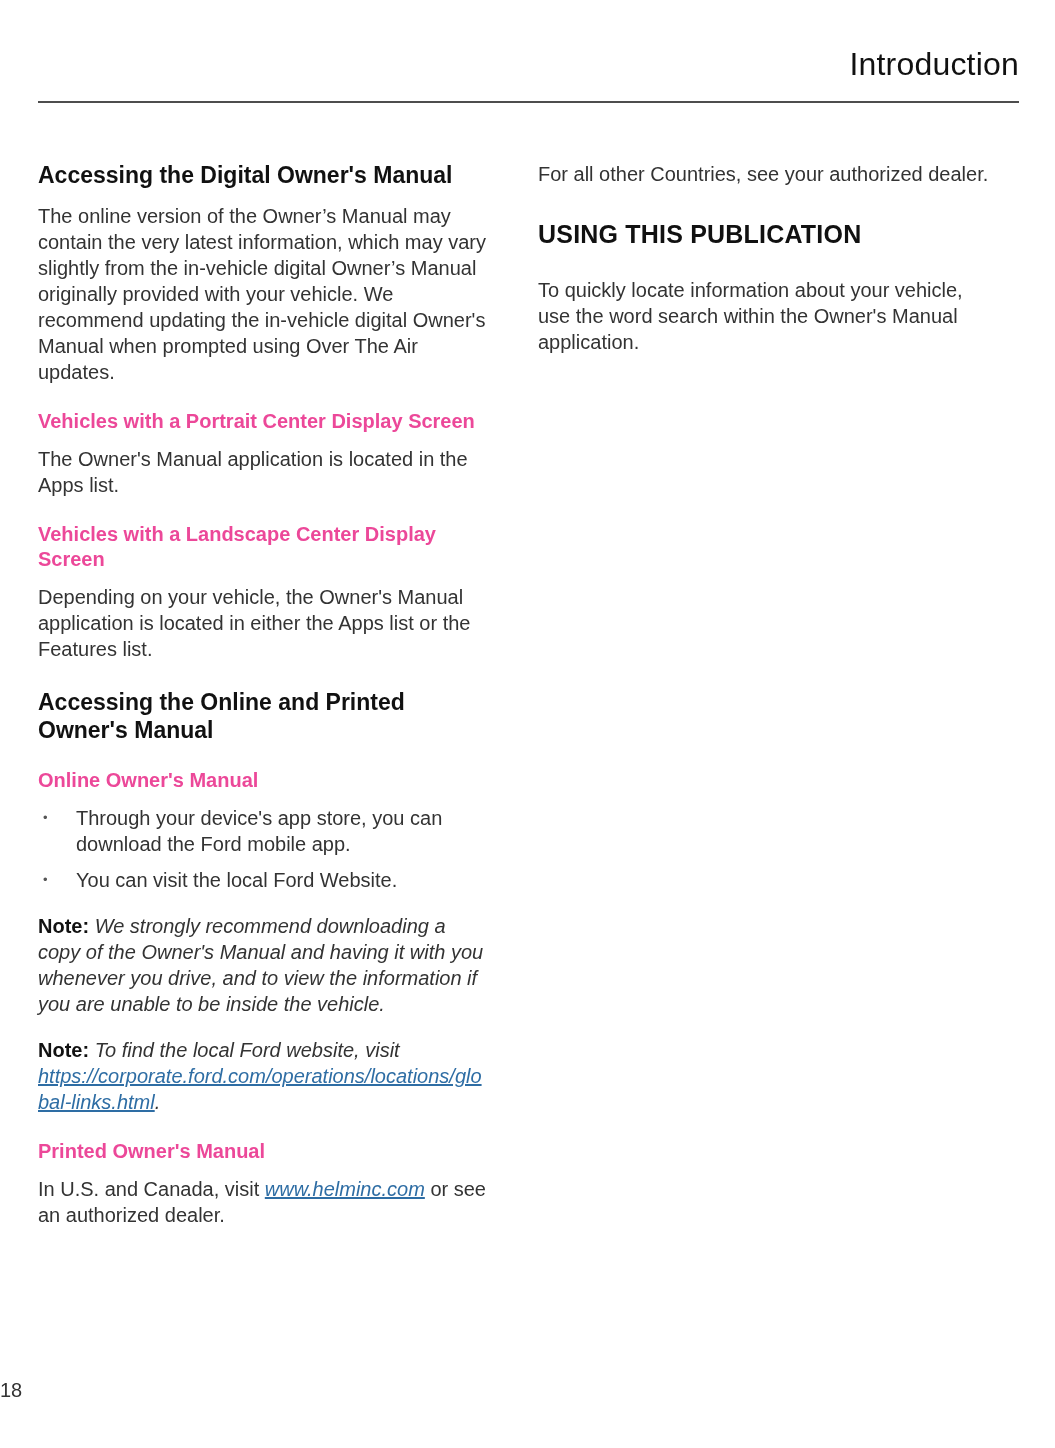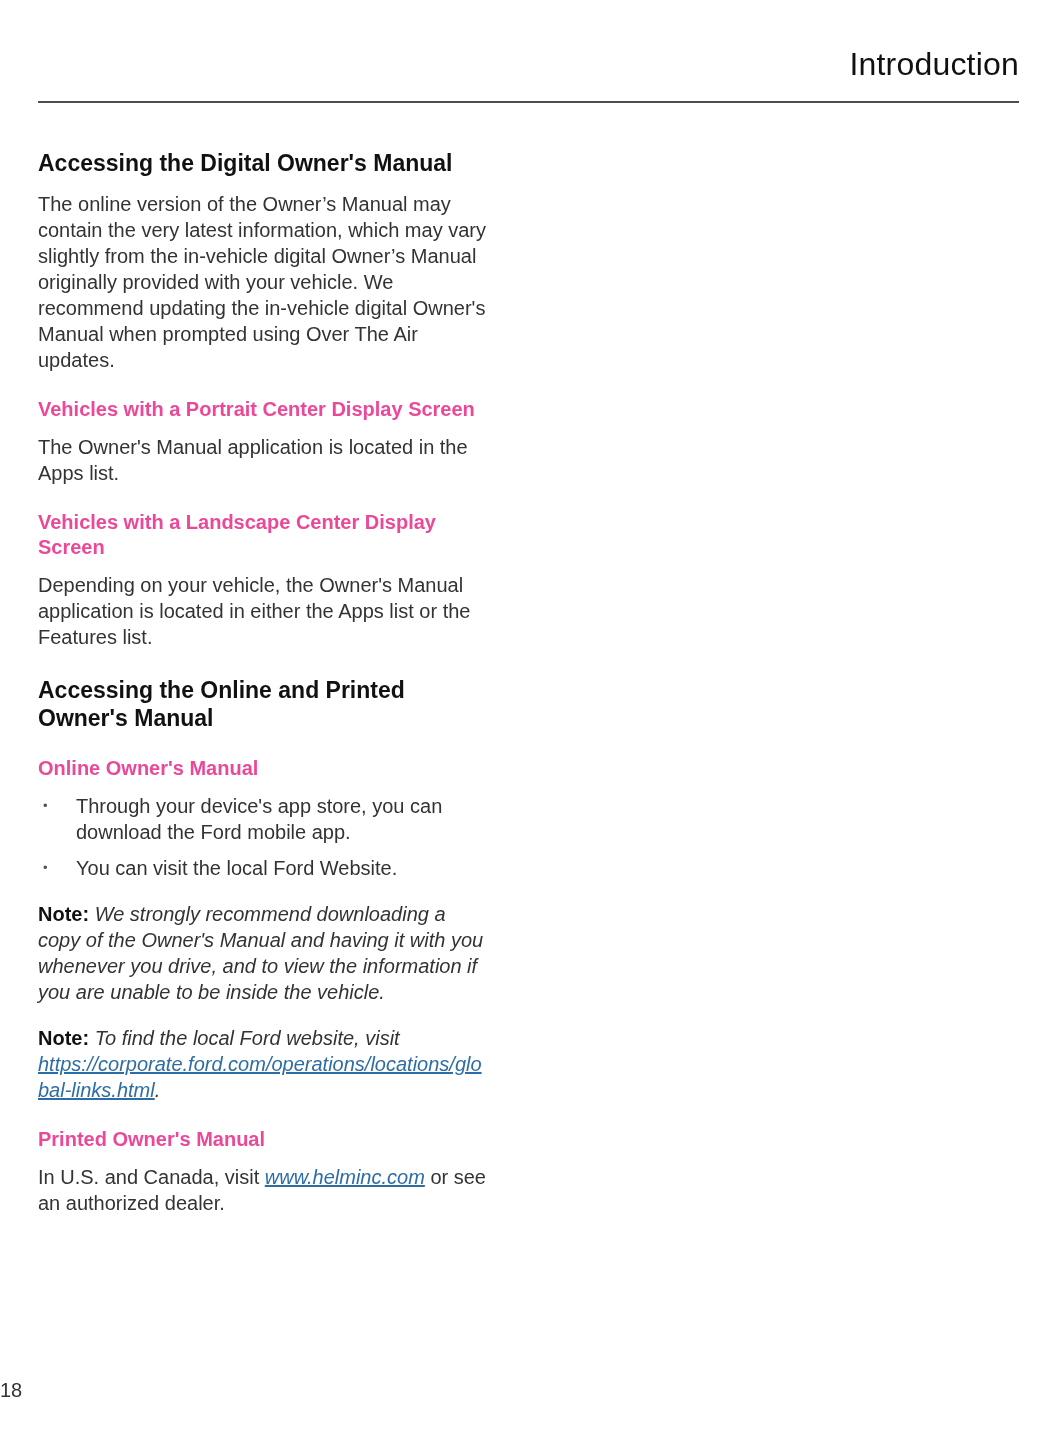--- a/index.html
+++ b/index.html
@@ -12,21 +12,21 @@
     color: #333333;
     position: relative;
     overflow: hidden;
   }
   .page { padding: 38px 36px 0 38px; }
   .page-title {
     text-align: right; font-weight: 400; font-size: 32px;
     color: #111111; margin: 8px 0 18px; letter-spacing: 0.2px;
   }
   .title-rule { height: 0; border-top: 2px solid #4d4d4d; }
-  .columns { display: flex; gap: 48px; margin-top: 46px; }
+  .columns { display: flex; gap: 48px; margin-top: 58px; }
   .col { width: 452px; flex: 0 0 452px; }
   h2.section {
     font-size: 23px; line-height: 28px; font-weight: 700;
     color: #111111; margin: 26px 0 14px;
   }
   h3.sub {
     font-size: 20px; line-height: 25px; font-weight: 700;
     color: #ec4899; margin: 24px 0 12px;
   }
   p.body { font-size: 20px; line-height: 26px; margin: 0 0 14px; }
@@ -87,17 +87,22 @@
       <p class="note"><span class="label">Note: </span><span class="it">We strongly recommend downloading a copy of the Owner's Manual and having it with you whenever you drive, and to view the information if you are unable to be inside the vehicle.</span></p>
 
       <p class="note"><span class="label">Note: </span><span class="it">To find the local Ford website, visit </span><a class="link">https://corporate.ford.com/operations/locations/global-links.html</a><span class="it">.</span></p>
 
       <h3 class="sub">Printed Owner's Manual</h3>
 
       <p class="body"><span>In U.S. and Canada, visit </span><a class="link">www.helminc.com</a><span> or see an authorized dealer.</span></p>
 
     </div>
 
+    <div class="col">
+      <p class="body first">For all other Countries, see your authorized dealer.</p>
+      <h2 class="caps-heading">USING THIS PUBLICATION</h2>
+      <p class="body">To quickly locate information about your vehicle, use the word search within the Owner's Manual application.</p>
+    </div>
 
   </div>
 </div>
 
 <div class="page-number">18</div>
 
 </body></html>

